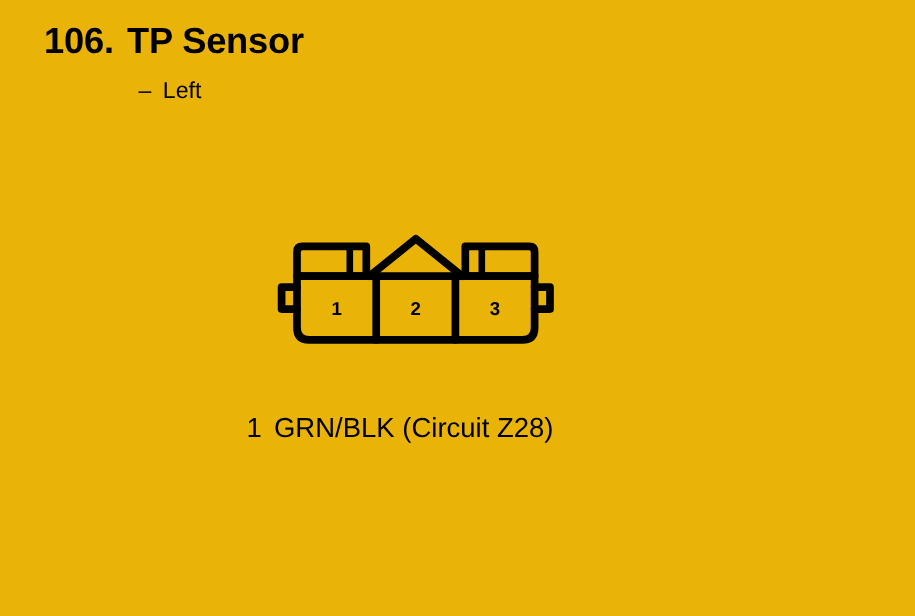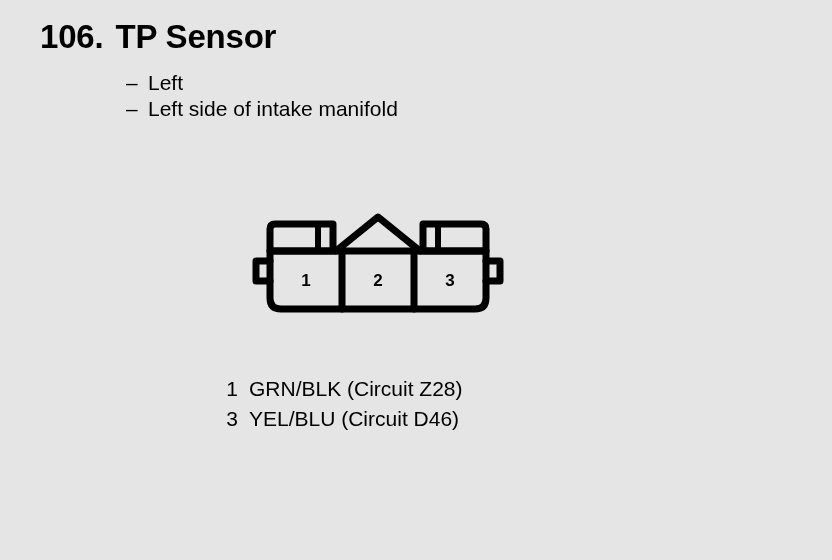--- a/index.html
+++ b/index.html
@@ -4,21 +4,21 @@
 <style>
   html, body {
     margin: 0;
     padding: 0;
     background: #ffffff;
   }
   #page {
     position: relative;
     width: 832px;
     height: 560px;
-    background: #e5e5e5;
+    background: #eab308;
     overflow: hidden;
     font-family: "Liberation Sans", sans-serif;
     color: #000000;
   }
 
   
   #heading {
     position: absolute;
     left: 40px;
     top: 18px;
@@ -63,21 +63,21 @@
     font-size: 17px;
     font-weight: bold;
     fill: #000000;
   }
 
   
   #pin-legend {
     position: absolute;
     left: 200px;
     top: 374px;
-    font-size: 21px;
+    font-size: 25px;
     line-height: 30px;
   }
   #pin-legend .legend-row {
     display: block;
     white-space: nowrap;
   }
   #pin-legend .pin-no {
     display: inline-block;
     width: 38px;
     text-align: right;
@@ -89,23 +89,20 @@
 
 <div id="page">
 
   <div id="heading">
     <span class="num">106.</span><span>TP Sensor</span>
   </div>
 
   <div id="desc-list">
     <span class="bullet-row">
       <span class="dash">–</span><span>Left</span>
-    </span>
-    <span class="bullet-row">
-      <span class="dash">–</span><span>Left side of intake manifold</span>
     </span>
   </div>
 
   <div id="connector-figure">
     <svg width="260" height="120" viewBox="0 0 260 120" xmlns="http://www.w3.org/2000/svg">
       <g fill="none" stroke="#000000" stroke-width="7" stroke-linejoin="round" stroke-linecap="round">
 
         <path d="M 22 46 L 22 24 Q 22 19 27 19 L 85 19 L 85 46 Z"></path>
 
         <path d="M 70 22 L 70 44" stroke-width="6"></path>
@@ -129,18 +126,15 @@
       <text class="cav-num" x="58" y="81" text-anchor="middle">1</text>
       <text class="cav-num" x="130" y="81" text-anchor="middle">2</text>
       <text class="cav-num" x="202" y="81" text-anchor="middle">3</text>
     </svg>
   </div>
 
   <div id="pin-legend">
     <span class="legend-row">
       <span class="pin-no">1</span><span>GRN/BLK (Circuit Z28)</span>
     </span>
-    <span class="legend-row">
-      <span class="pin-no">3</span><span>YEL/BLU (Circuit D46)</span>
-    </span>
   </div>
 
 </div>
 
 </body></html>

